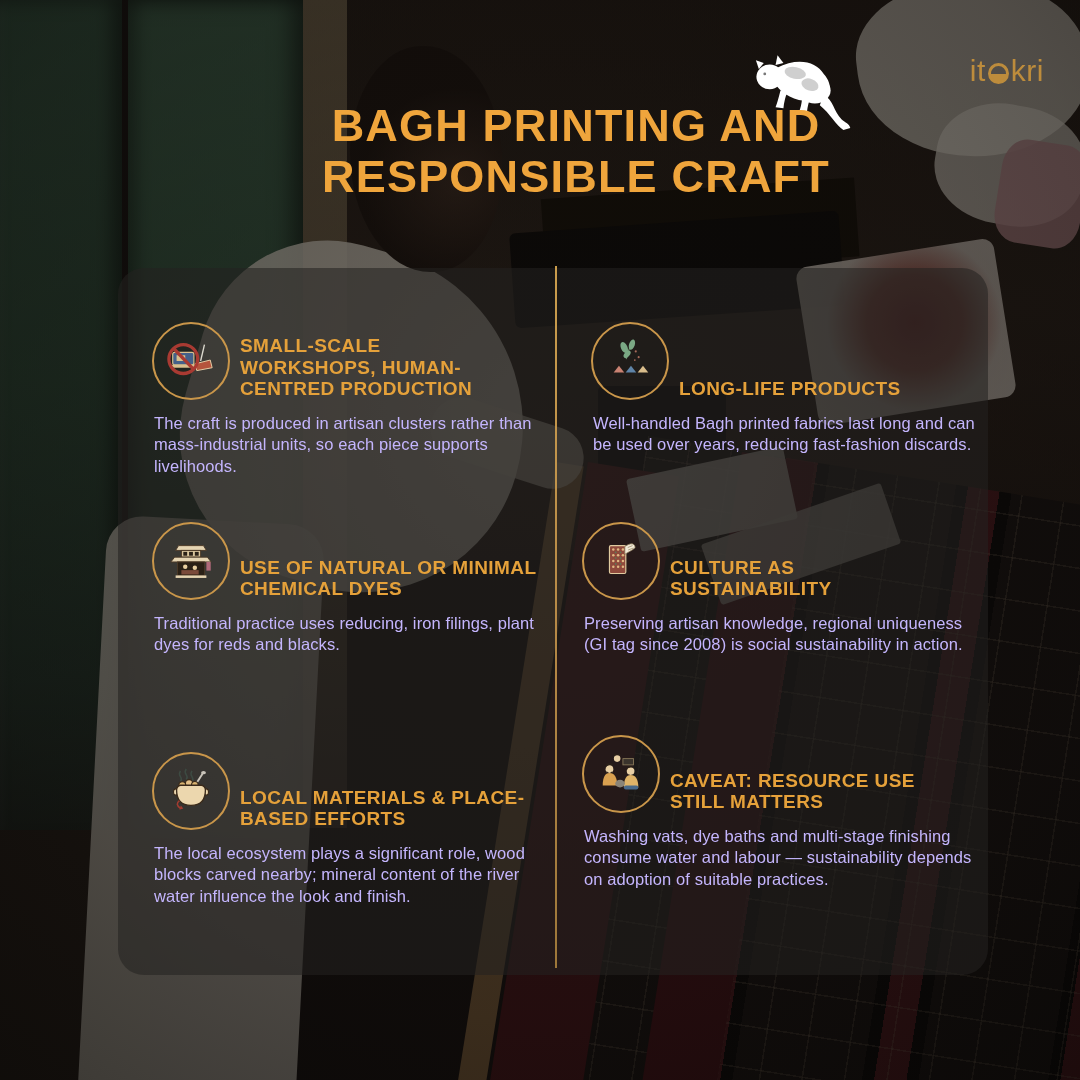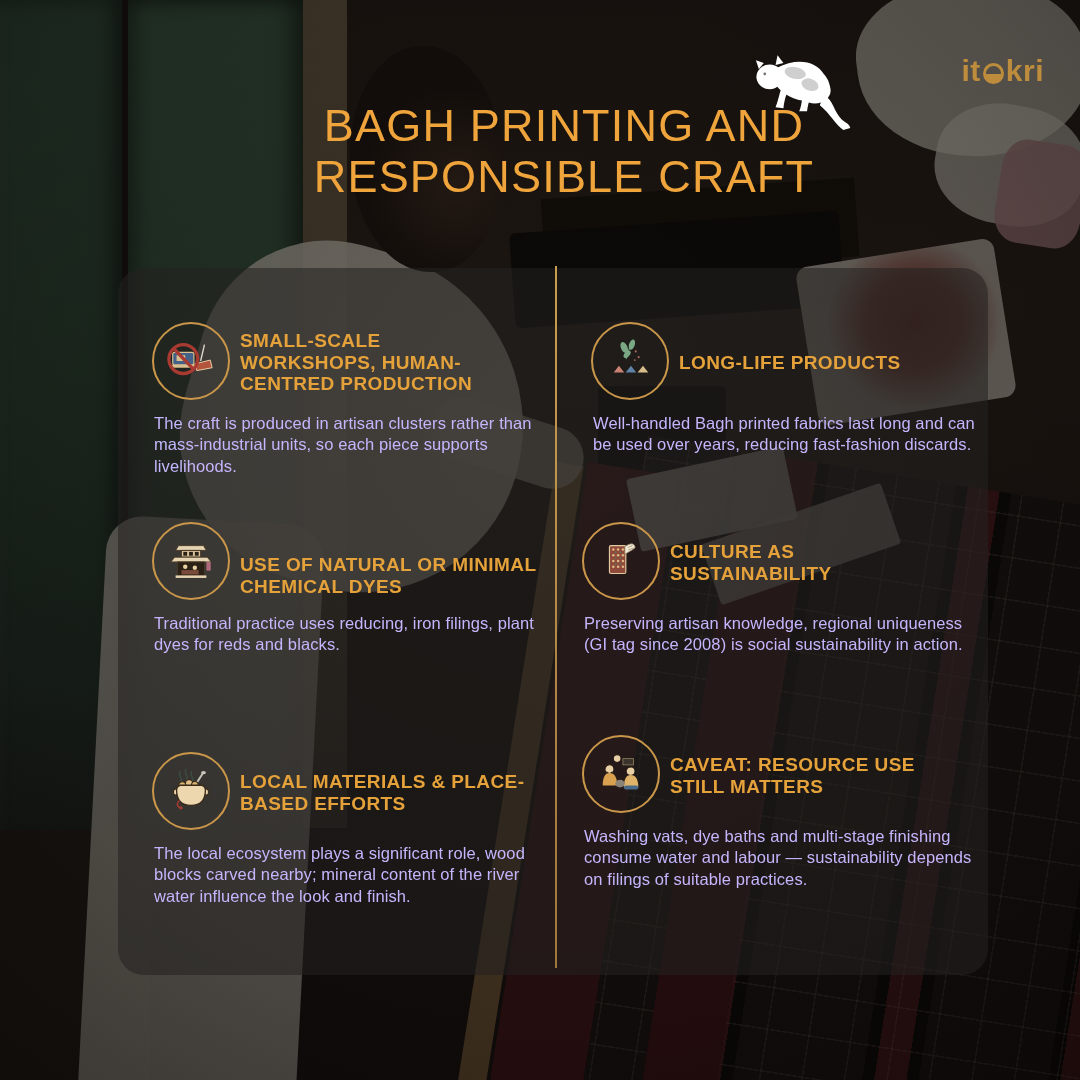--- a/index.html
+++ b/index.html
@@ -58,30 +58,30 @@
     transform:rotate(9deg);transform-origin:top left;}
   .floor{position:absolute;left:0;top:830px;width:150px;height:250px;background:#251e18;}
   .photo-overlay{position:absolute;inset:0;
     background:radial-gradient(circle at 50% 38%, rgba(10,8,7,.42) 0%, rgba(8,6,5,.56) 70%, rgba(5,4,3,.66) 100%);}
   
   .panel{position:absolute;left:118px;top:268px;width:870px;height:707px;border-radius:26px;
     background:rgba(36,34,32,.56);}
   .divider{position:absolute;left:555px;top:266px;width:2px;height:702px;
     background:linear-gradient(180deg,#d9a851 0%,#c2924a 50%,#a87f3c 100%);opacity:.92;}
   
-  .logo{position:absolute;right:36px;top:54px;font-size:30px;font-weight:700;color:#bd8c3c;
+  .logo{position:absolute;right:36px;top:54px;font-size:30px;font-weight:400;color:#bd8c3c;
     letter-spacing:.5px;display:flex;align-items:center;}
   .logo-o{display:inline-block;width:15px;height:15px;border:3px solid #bd8c3c;border-radius:50%;
     background:linear-gradient(0deg,#bd8c3c 44%,transparent 44%);margin:4px 2px 0 2px;}
   .tiger{position:absolute;left:750px;top:50px;}
-  .title{position:absolute;left:188px;top:100px;width:752px;text-align:center;
-    color:#efa53c;font-weight:400;font-size:45px;line-height:1.14;letter-spacing:1.2px;}
+  .title{position:absolute;left:200px;top:100px;width:752px;text-align:center;
+    color:#efa53c;font-weight:700;font-size:45px;line-height:1.14;letter-spacing:1.2px;}
   
   .card{position:absolute;width:402px;}
-  .card-head{display:flex;align-items:center;}
+  .card-head{display:flex;align-items:flex-end;}
   .icon-circle{flex:0 0 78px;width:78px;height:78px;border:2px solid #c9964a;border-radius:50%;
     display:flex;align-items:center;justify-content:center;box-sizing:border-box;}
   .card-title{margin:3px 0 0 10px;font-size:19px;font-weight:700;color:#e5a13a;
     letter-spacing:.4px;line-height:1.14;}
   .card-body{margin:13px 0 0 2px;font-size:16.5px;line-height:1.3;color:#c4b5fd;letter-spacing:.1px;}
   .s1{left:152px;top:322px;} .s2{left:591px;top:322px;}
   .s3{left:152px;top:522px;} .s4{left:582px;top:522px;}
   .s5{left:152px;top:735px;margin-top:17px;} .s6{left:582px;top:735px;}
   .s1 .card-title{max-width:272px;}
   .s2 .card-title{max-width:300px;}
@@ -298,16 +298,16 @@
           <path d="M7 38 q0 -13 7 -13 q8 0 8 13 z" fill="#d9a050"></path>
           <circle cx="36" cy="23" r="4" fill="#e8cfa4"></circle>
           <path d="M32 22 a4.6 4.6 0 0 1 8 -1 l-1 -3 h-6 z" fill="#2a2018"></path>
           <path d="M29 40 q0 -13 7 -13 q8 0 8 13 z" fill="#e0b468"></path>
           <rect x="29" y="38" width="15" height="4" rx="2" fill="#4a6a8a"></rect>
           <ellipse cx="25" cy="36" rx="5" ry="4" fill="#8a8478"></ellipse>
         </svg>
       </div>
       <h3 class="card-title">CAVEAT: RESOURCE USE STILL MATTERS</h3>
     </div>
-    <p class="card-body">Washing vats, dye baths and multi-stage finishing consume water and labour — sustainability depends on filings of suitable practices.</p>
+    <p class="card-body">Washing vats, dye baths and multi-stage finishing consume water and labour — sustainability depends on adoption of suitable practices.</p>
   </div>
 
 </div>
 
 </body></html>

